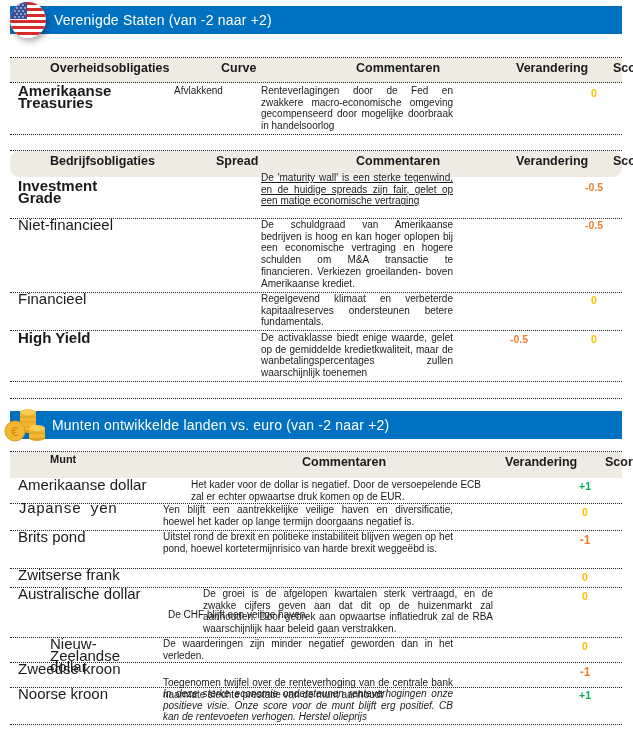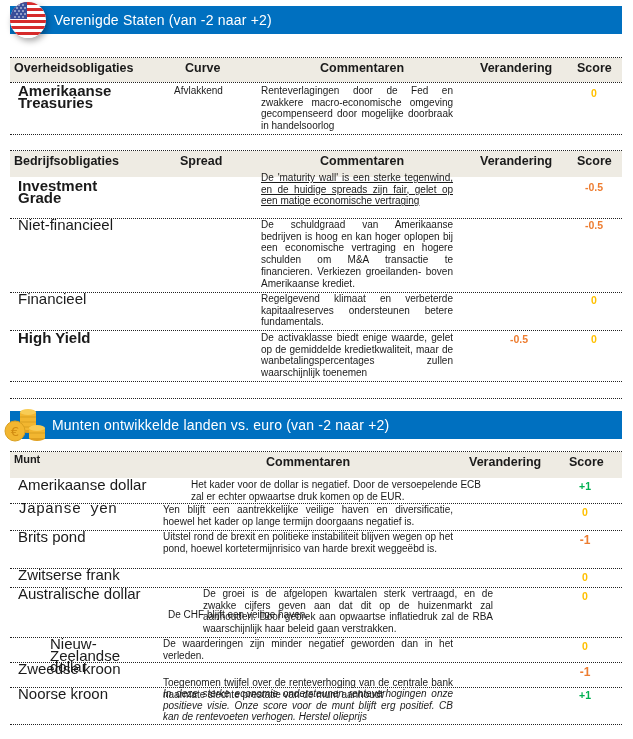--- a/index.html
+++ b/index.html
@@ -18,21 +18,21 @@
     .banner-fx { top: 411px; padding-left: 42px; }
     .banner-icon { position: absolute; }
     .flag-icon { left: 10px; top: 2px; width: 36px; height: 36px; border-radius: 50%;
       box-shadow: 2px 3px 6px rgba(0,0,0,0.35); overflow: hidden; }
     .coins-icon { left: 4px; top: 404px; width: 42px; height: 40px; }
     .dotline { position: absolute; left: 10px; width: 612px; border-top: 1px dotted #222; height: 0; }
     .hdr {
       position: absolute; left: 10px; width: 612px; background: #eeebe3;
       font-weight: bold; font-size: 12.5px; color: #1a1a1a;
     }
-    .hdr span { position: absolute; top: 3px; white-space: nowrap; }
+    .hdr span { position: absolute; top: 3px; white-space: nowrap; margin-left: 36px; }
     .cell { position: absolute; font-size: 10px; line-height: 11.7px; white-space: nowrap; }
     .label { position: absolute; font-size: 15px; line-height: 11.7px; }
     .bold { font-weight: bold; }
     .comment { position: absolute; font-size: 10px; line-height: 11.7px; text-align: justify; text-align-last: left; }
     .score { position: absolute; font-size: 10.5px; font-weight: bold; text-align: center; width: 30px; }
     .neutral { color: #ffc000; }
     .neg { color: #ed7d31; }
     .pos { color: #00b050; }
   </style>
 </head>
@@ -83,21 +83,21 @@
 
 <div>
   <div class="label bold" style="left:18px;top:85px;width:150px;">Amerikaanse Treasuries</div>
   <div class="cell" style="left:174px;top:85px;">Afvlakkend</div>
   <div class="comment" style="left:261px;top:85px;width:192px;">Renteverlagingen door de Fed en zwakkere macro-economische omgeving gecompenseerd door mogelijke doorbraak in handelsoorlog</div>
   <div class="score neutral" style="left:579px;top:87px;">0</div>
 </div>
 <div class="dotline" style="top:134px;"></div>
 
 <div class="dotline" style="top:150px;"></div>
-<div class="hdr" style="top:151px;height:26px;">
+<div class="hdr" style="top:151px;height:26px;border-radius:9px;">
   <span style="left:4px;">Bedrijfsobligaties</span>
   <span style="left:170px;">Spread</span>
   <span style="left:310px;">Commentaren</span>
   <span style="left:470px;">Verandering</span>
   <span style="left:567px;">Score</span>
 </div>
 
 <div>
   <div class="label bold" style="left:18px;top:180px;width:80px;">Investment Grade</div>
   <div class="comment" style="left:261px;top:172px;width:192px;text-decoration:underline;">De 'maturity wall' is een sterke tegenwind, en de huidige spreads zijn fair, gelet op een matige economische vertraging</div>

